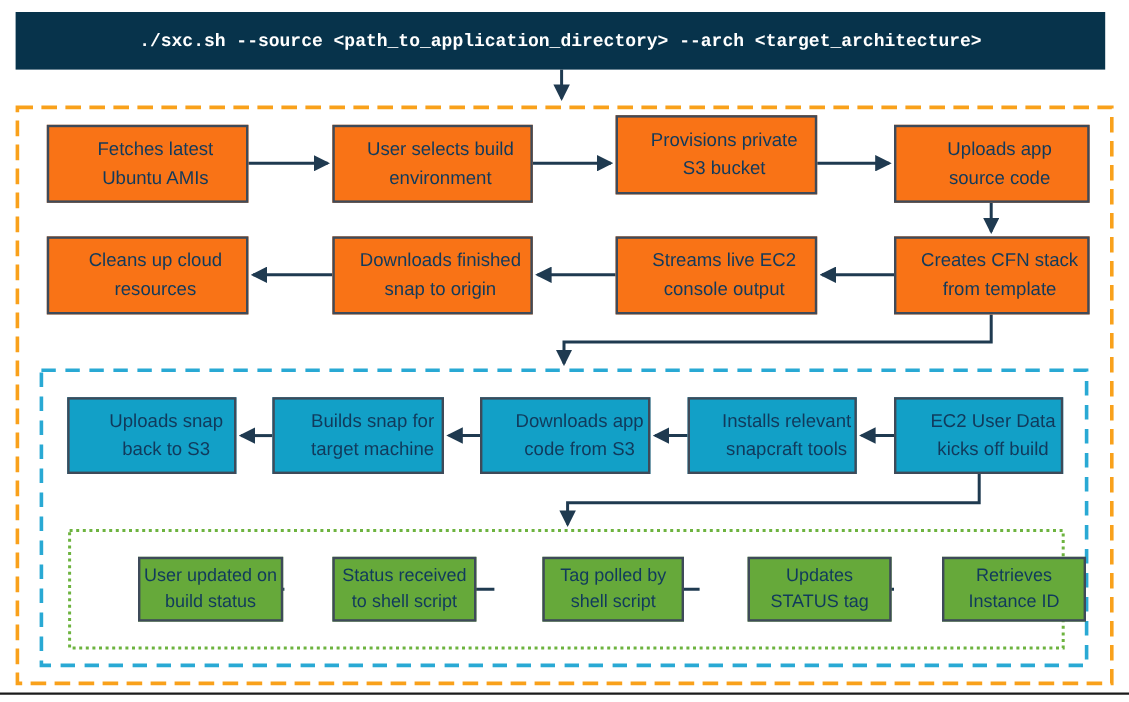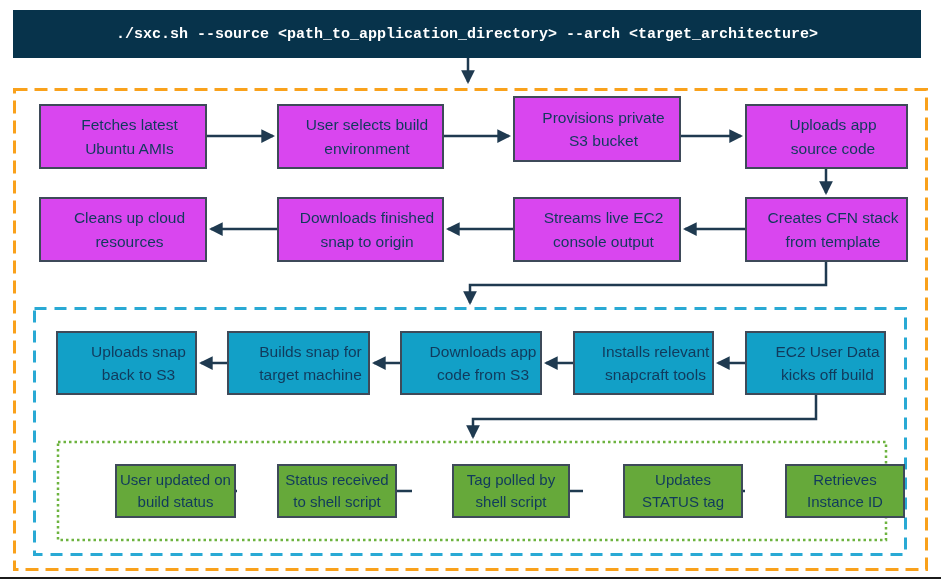--- a/index.html
+++ b/index.html
@@ -20,21 +20,21 @@
   }
   .overlay{position:absolute;left:0;top:0;pointer-events:none;}
   .node{
     position:absolute;box-sizing:border-box;
     display:flex;align-items:center;justify-content:center;
     text-align:center;white-space:pre-line;
     border:2px solid #3E4A59;
     color:#113A5C;
     font-size:15.5px;line-height:1.5;
   }
-  .node.orange{background:#d946ef;padding-left:13px;}
+  .node.orange{background:#f97316;padding-left:13px;}
   .node.blue{background:#12A0C7;padding-left:24px;}
   .node.green{background:#66A93A;font-size:15px;line-height:1.45;margin-left:40px;}
 </style>
 </head>
 <body>
 
 <div class="canvas">
 
   <div class="terminal">
     <span>./sxc.sh --source &lt;path_to_application_directory&gt; --arch &lt;target_architecture&gt;</span>

